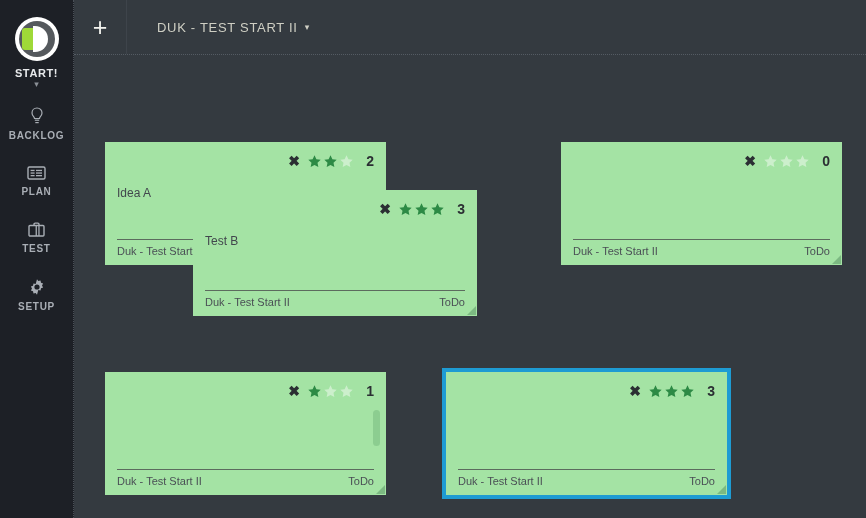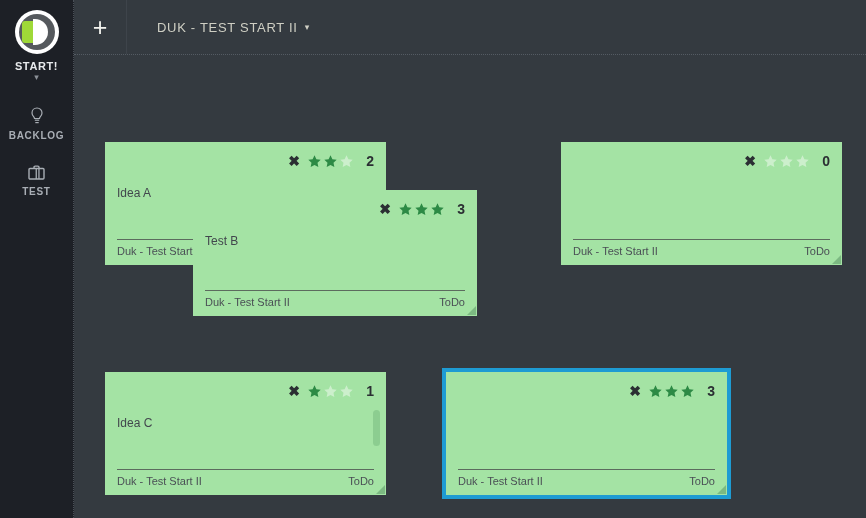--- a/index.html
+++ b/index.html
@@ -35,21 +35,21 @@
     flex-direction: column;
     align-items: stretch;
   }
 
   .brand {
     height: 95px;
     display: flex;
     flex-direction: column;
     align-items: center;
     justify-content: flex-start;
-    padding-top: 10px;
+    padding-top: 17px;
     box-sizing: border-box;
   }
 
   .brand-logo {
     width: 44px;
     height: 44px;
     border-radius: 50%;
     background: #ffffff;
     display: flex;
     align-items: center;
@@ -331,35 +331,58 @@
         <span class="nav-icon">
           <svg width="16" height="18" viewBox="0 0 16 18">
             <path d="M8 1C5.2 1 3 3.2 3 6c0 1.9 1 3 1.8 3.9.5.6.7 1 .7 1.6h5c0-.6.2-1 .7-1.6C12 9 13 7.9 13 6c0-2.8-2.2-5-5-5z" fill="none" stroke="currentColor" stroke-width="1.2"></path>
             <rect x="5.8" y="12.6" width="4.4" height="1.2" fill="currentColor"></rect>
             <rect x="6.3" y="15" width="3.4" height="1.2" fill="currentColor"></rect>
           </svg>
         </span>
         <span class="nav-label">BACKLOG</span>
       </div>
 
+      <div class="nav-item">
+        <span class="nav-icon">
+          <svg width="19" height="16" viewBox="0 0 19 16">
+            <rect x="1" y="2" width="17" height="12" rx="1.5" fill="none" stroke="currentColor" stroke-width="1.4"></rect>
+            <rect x="3.6" y="4.8" width="4" height="1.3" fill="currentColor"></rect>
+            <rect x="9" y="4.8" width="6" height="1.3" fill="currentColor"></rect>
+            <rect x="3.6" y="7.4" width="4" height="1.3" fill="currentColor"></rect>
+            <rect x="9" y="7.4" width="6" height="1.3" fill="currentColor"></rect>
+            <rect x="3.6" y="10" width="4" height="1.3" fill="currentColor"></rect>
+            <rect x="9" y="10" width="6" height="1.3" fill="currentColor"></rect>
+          </svg>
+        </span>
+        <span class="nav-label">PLAN</span>
+      </div>
 
       <div class="nav-item">
         <span class="nav-icon">
           <svg width="19" height="17" viewBox="0 0 19 17">
             <rect x="2" y="4.5" width="15" height="10.5" rx="1" fill="none" stroke="currentColor" stroke-width="1.4"></rect>
             <path d="M7 4.5V3.2c0-.6.5-1.1 1.1-1.1h2.8c.6 0 1.1.5 1.1 1.1v1.3" fill="none" stroke="currentColor" stroke-width="1.4"></path>
             <rect x="8.6" y="4.5" width="1.3" height="10.5" fill="currentColor"></rect>
             <rect x="11.3" y="4.5" width="1.3" height="10.5" fill="currentColor"></rect>
           </svg>
         </span>
         <span class="nav-label">TEST</span>
       </div>
 
 
 
+      <div class="nav-item">
+        <span class="nav-icon">
+          <svg width="18" height="18" viewBox="0 0 18 18">
+            <path d="M9 1.2l1.3 1.9 2.2-.6.5 2.2 2.1.8-1.1 2 1.1 2-2.1.8-.5 2.2-2.2-.6L9 16.8l-1.3-1.9-2.2.6-.5-2.2-2.1-.8 1.1-2-1.1-2 2.1-.8.5-2.2 2.2.6z" fill="currentColor"></path>
+            <circle cx="9" cy="9" r="2.6" fill="#1d2026"></circle>
+          </svg>
+        </span>
+        <span class="nav-label">SETUP</span>
+      </div>
 
     </div>
   </div>
 
   <div class="main">
 
     <div class="topbar">
       <div class="add-btn">
         <span class="plus">+</span>
       </div>
@@ -419,21 +442,20 @@
                   </svg>
                 </span>
                 <span class="star empty">
                   <svg viewBox="0 0 16 16" width="15" height="15">
                     <path d="M8 1.3l2 4.2 4.6.6-3.4 3.2.9 4.5L8 11.6 3.9 13.8l.9-4.5L1.4 6.1l4.6-.6z"></path>
                   </svg>
                 </span>
               </span>
             <span class="card-count">1</span>
           </div>
-          <div class="card-body">Idea C</div>
           <div class="card-scrollbar"></div>
         </div>
         <div class="card-footer">
           <span>Duk - Test Start II</span>
           <span>ToDo</span>
         </div>
         <div class="resize-handle"></div>
       </div>
 
       <div class="card" id="card-d">

